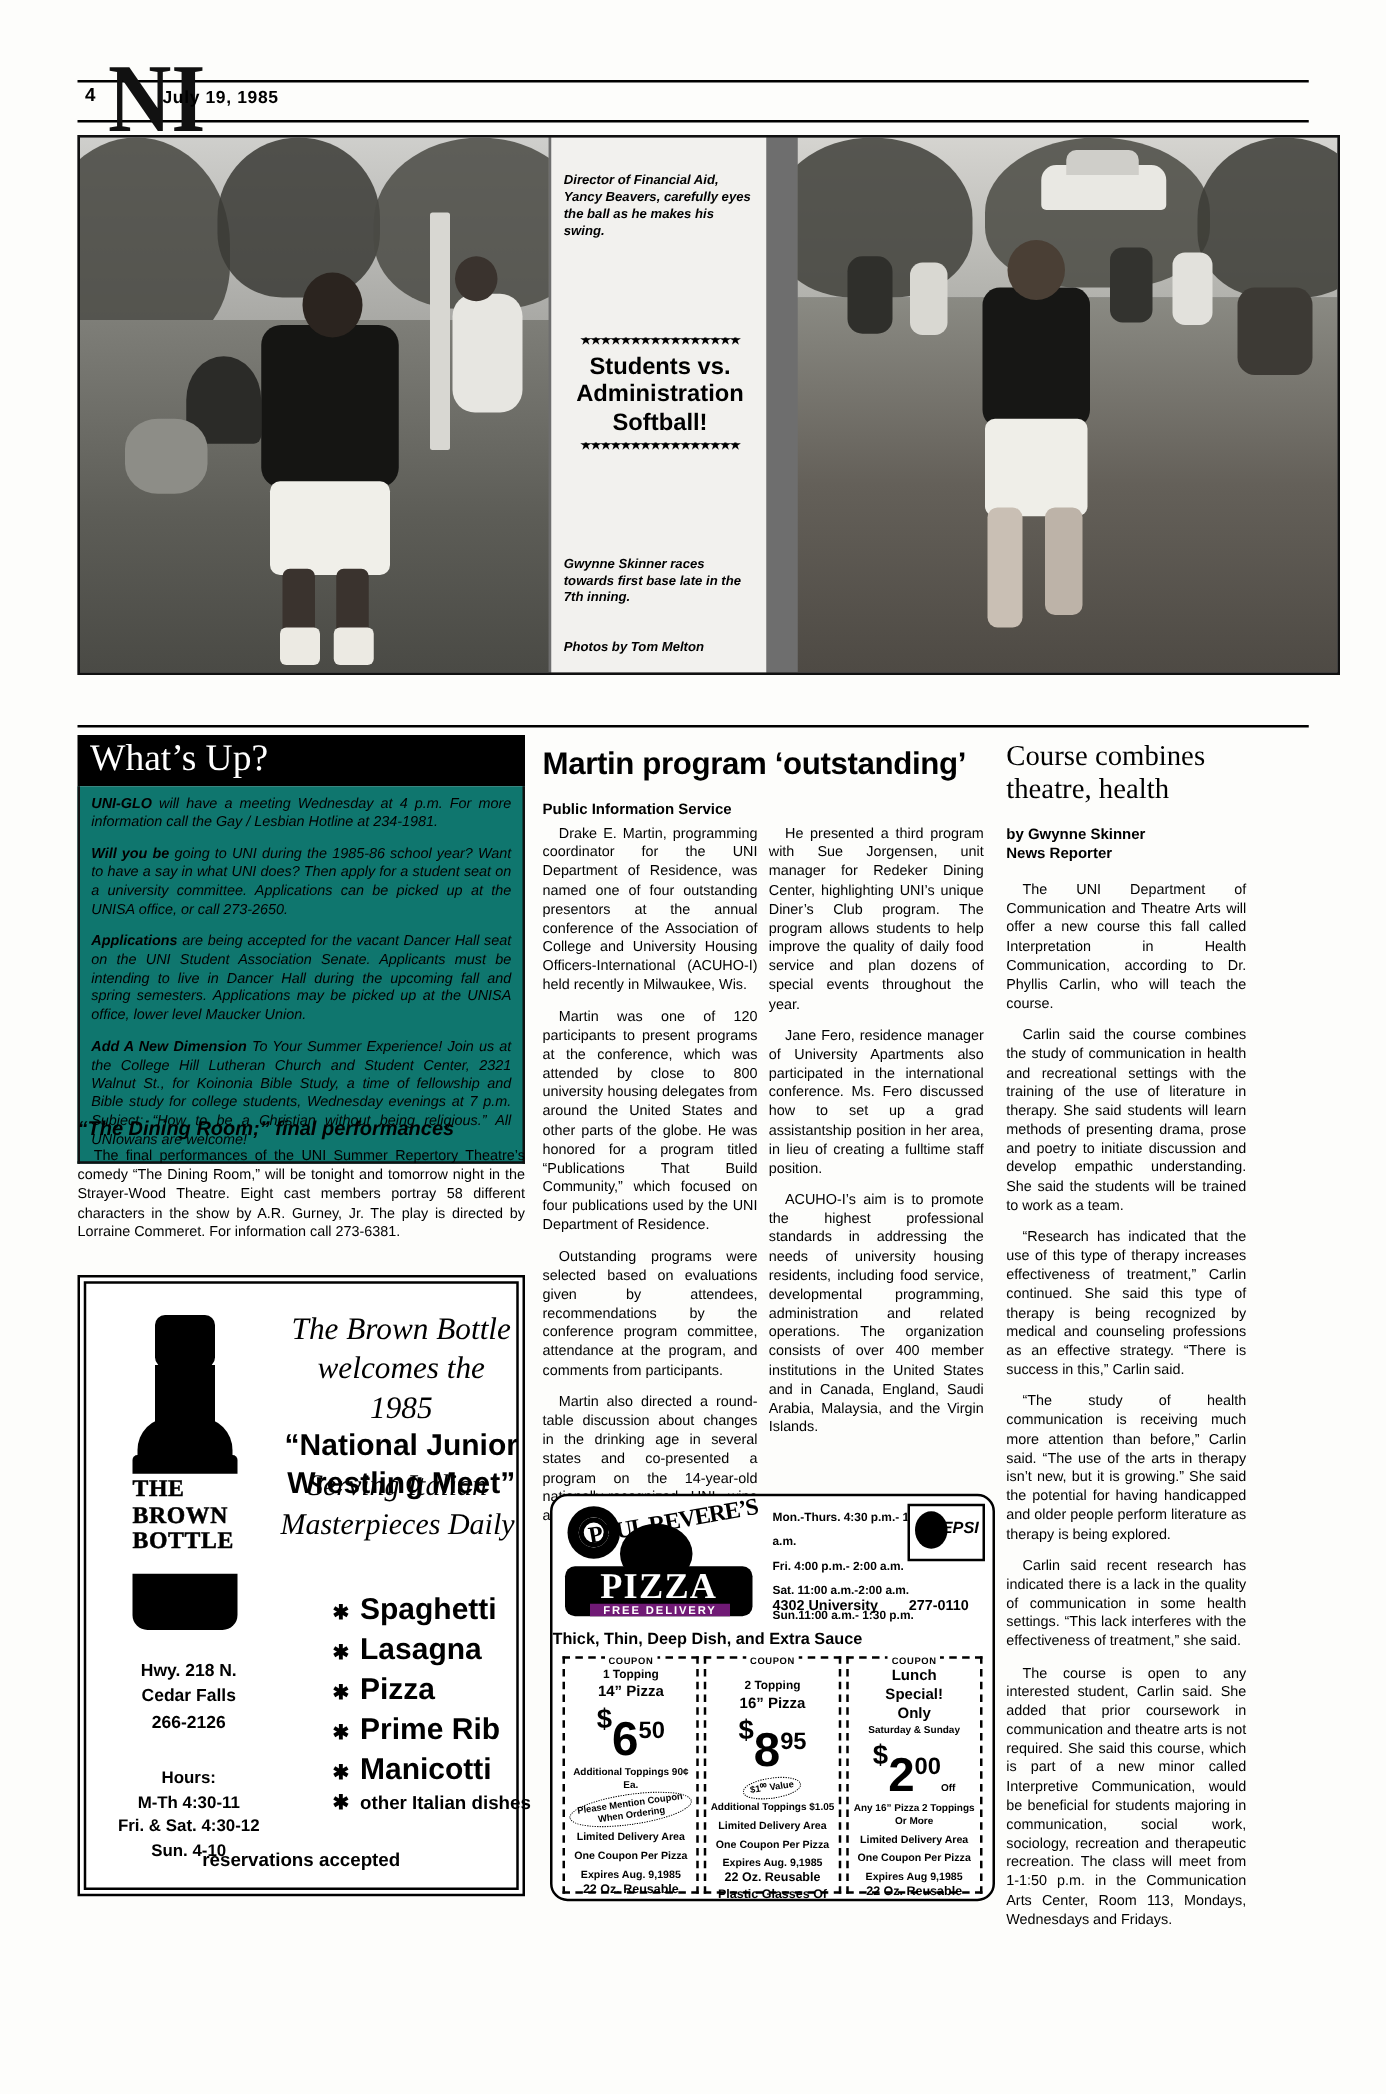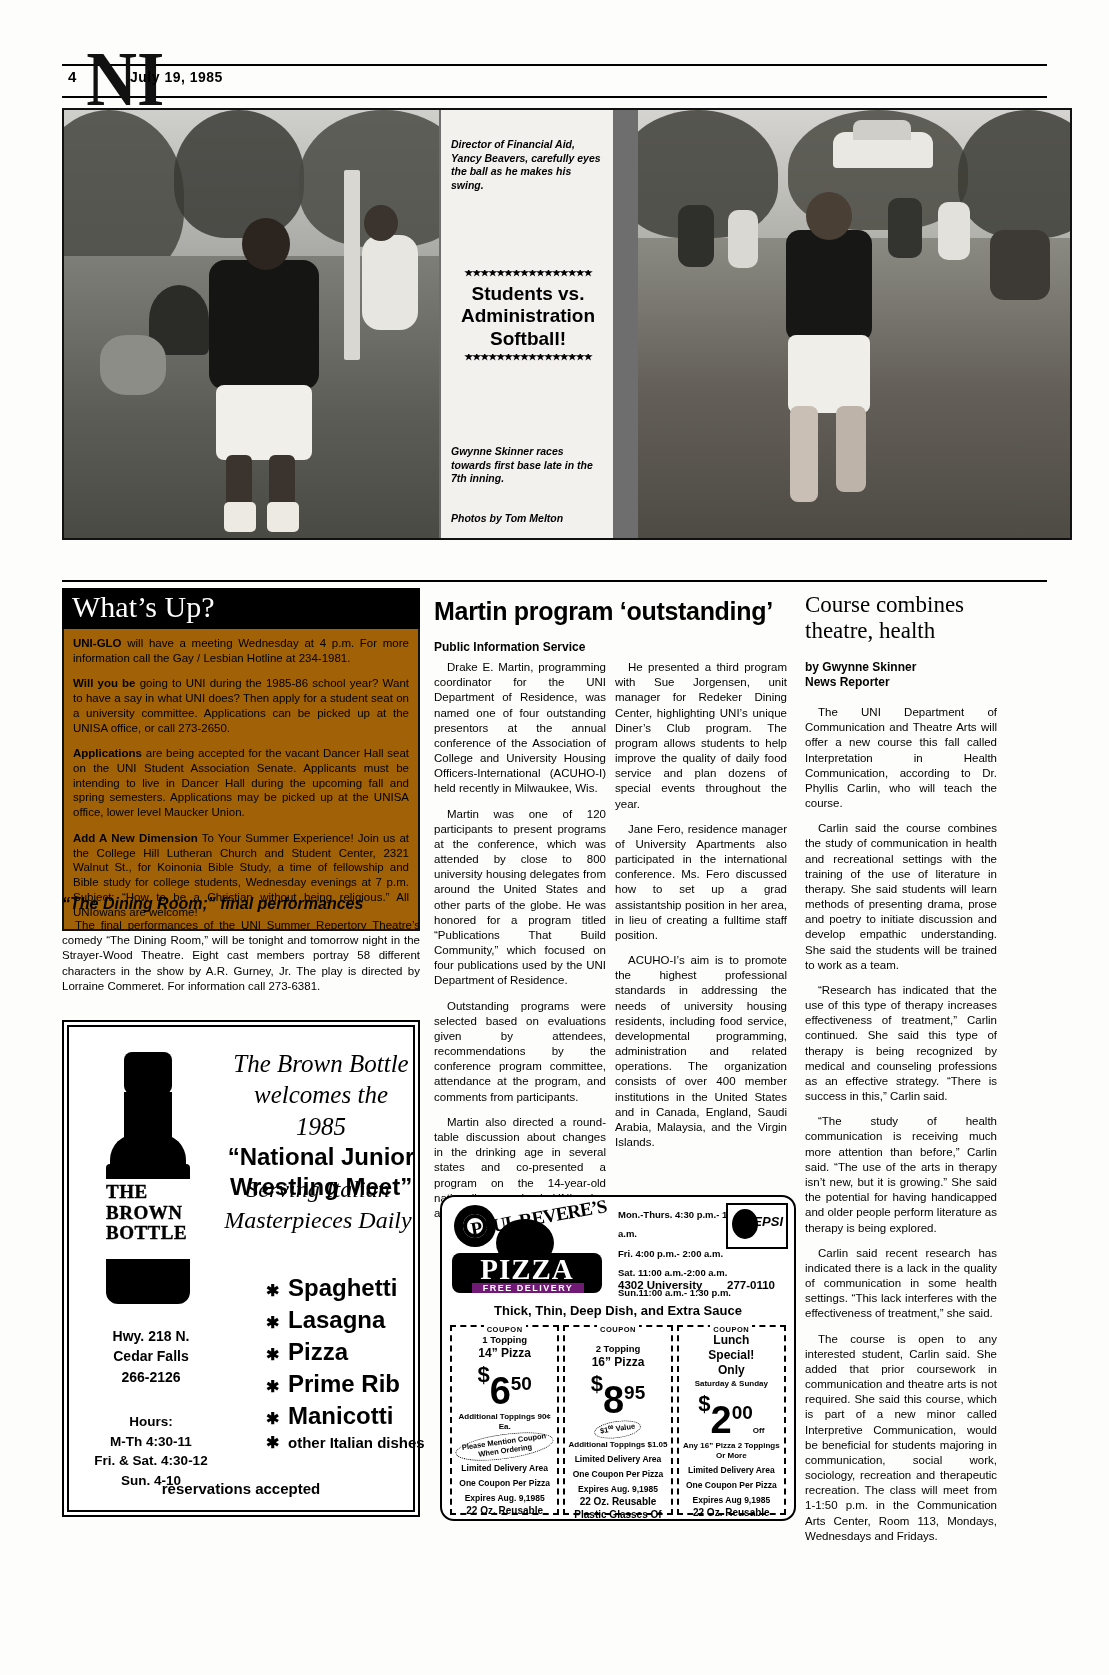--- a/index.html
+++ b/index.html
@@ -46,21 +46,21 @@
   .ph-fig{position:absolute;background:#1c1c1a;border-radius:40% 40% 25% 25%;}
   .ph-blob{position:absolute;border-radius:50%;}
 
   
   .rule-main{position:absolute;left:62px;top:580px;width:985px;height:2px;background:#000;}
 
   
   .whatsup{position:absolute;left:62px;top:588px;width:358px;}
   .wu-banner{background:#000;color:#fff;padding:4px 10px 7px;}
   .wu-banner span{font-family:"Liberation Serif",serif;font-size:30px;font-weight:normal;line-height:1;}
-  .wu-body{border:2px solid #111;border-top:none;background:#a16207;padding:7px 9px 8px;}
+  .wu-body{border:2px solid #111;border-top:none;background:#0f766e;padding:7px 9px 8px;font-style:italic;}
   .wu-item{font-size:11.5px;line-height:1.28;margin-bottom:11px;text-align:justify;}
   .wu-item:last-child{margin-bottom:2px;}
   .wu-item b{font-weight:bold;}
 
   .dining-head{position:absolute;left:62px;top:895px;width:358px;
     font-size:16px;font-weight:bold;font-style:italic;font-family:"Liberation Sans",sans-serif;}
   .dining-body{position:absolute;left:62px;top:918px;width:358px;font-size:11.5px;line-height:1.3;text-align:justify;}
 
   
   .bb{position:absolute;left:62px;top:1020px;width:358px;height:497px;background:#fff;}
@@ -118,21 +118,21 @@
     color:#fff;text-align:center;}
   .pz-word span{font-family:"Liberation Serif",serif;font-weight:bold;font-size:29px;line-height:32px;letter-spacing:1px;}
   .pz-free{position:absolute;left:24px;top:80px;width:112px;text-align:center;color:#fff;background:#701a75;
     font-size:9px;font-weight:bold;letter-spacing:1.5px;}
   .pz-hours{position:absolute;left:176px;top:8px;width:130px;font-size:9.5px;font-weight:bold;line-height:2.05;}
   .pz-addr{position:absolute;left:176px;top:82px;font-size:11.5px;font-weight:bold;}
   .pz-phone{position:absolute;left:285px;top:82px;font-size:11.5px;font-weight:bold;}
   .pepsi{position:absolute;right:6px;top:6px;width:58px;height:42px;border:2px solid #000;background:#fff;}
   .pepsi-ball{position:absolute;left:4px;top:4px;width:26px;height:30px;background:#000;border-radius:50%;}
   .pepsi-txt{position:absolute;right:3px;top:9px;font-size:13px;font-weight:bold;font-style:italic;}
-  .pz-tag{position:absolute;left:0;right:0;top:106px;text-align:center;font-size:13px;font-weight:bold;}
+  .pz-tag{position:absolute;left:0;right:0;top:106px;text-align:left;font-size:13px;font-weight:bold;}
   .coupons{position:absolute;left:8px;right:8px;top:128px;bottom:4px;display:flex;gap:4px;}
   .cp{flex:1;border:2px dashed #000;padding:2px 3px 0;box-sizing:border-box;position:relative;text-align:center;}
   .cp-tag{position:absolute;left:0;right:0;top:-9px;text-align:center;}
   .cp-tag span{background:#fff;padding:0 3px;font-size:7.5px;font-weight:bold;letter-spacing:.5px;}
   .cp-l1{font-size:9.5px;font-weight:bold;margin-top:5px;}
   .cp-l2{font-size:12px;font-weight:bold;margin-top:1px;}
   .cp-price{font-weight:bold;line-height:1;margin-top:4px;}
   .cp-price .big{font-size:38px;}
   .cp-price .cur{font-size:22px;vertical-align:22px;}
   .cp-price .cents{font-size:19px;vertical-align:14px;}

